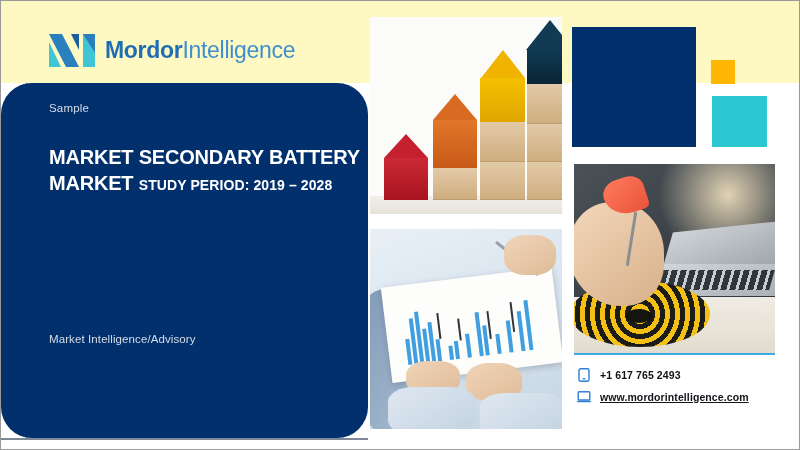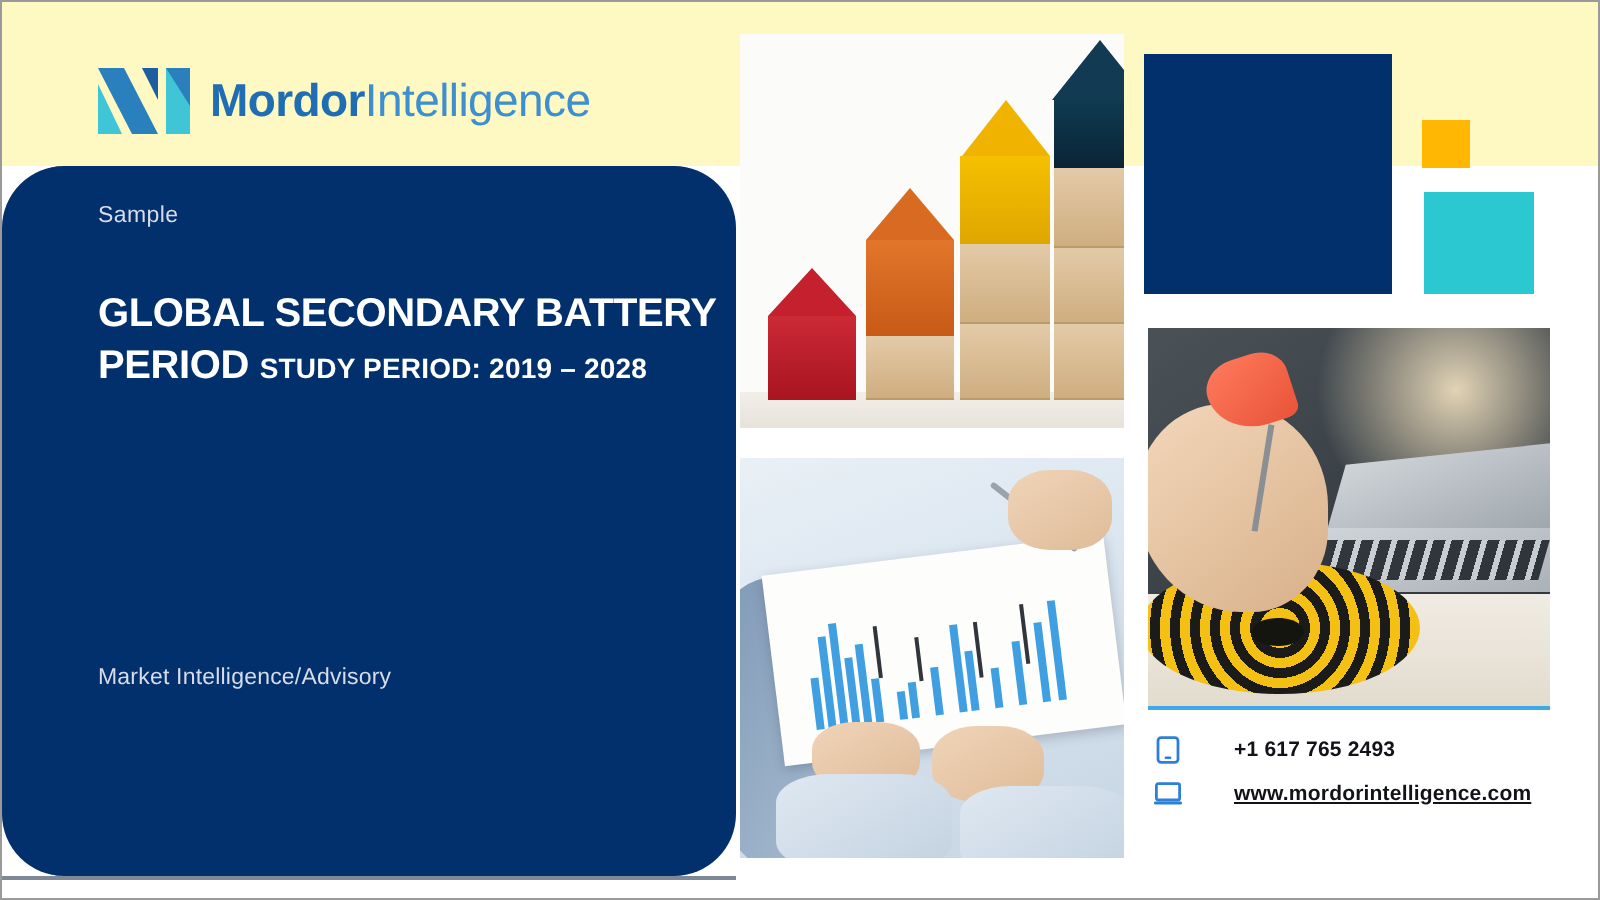--- a/index.html
+++ b/index.html
@@ -277,21 +277,21 @@
 
   
   #contact-block {
     position: absolute;
     left: 576px; top: 364px;
     width: 210px;
   }
   .contact-row {
     display: flex;
     align-items: center;
-    gap: 26px;
+    gap: 9px;
     height: 19px;
     margin-bottom: 3px;
   }
   .contact-icon {
     width: 14px; height: 14px;
     flex: 0 0 14px;
     display: flex; align-items: center; justify-content: center;
     color: #2f7fd6;
   }
   .contact-text {
@@ -327,21 +327,21 @@
       </span>
       <span id="logo-text"><span class="lt-bold">Mordor</span><span class="lt-light">Intelligence</span></span>
     </div>
   </div>
 
   <div id="navy-panel">
 
     <div id="sample-label">Sample</div>
 
     <div id="title-block">
-      <h1 id="market-title"><span>GLOBAL SECONDARY BATTERY PERIOD</span>
+      <h1 id="market-title"><span>MARKET SECONDARY BATTERY MARKET</span>
         <span class="study-period">STUDY PERIOD: 2019 – 2028</span>
       </h1>
     </div>
 
 
     <div id="advisory-label">Market Intelligence/Advisory</div>
   </div>
   <div id="strip-bottom-left"></div>
 
   <div id="block-navy"></div>

